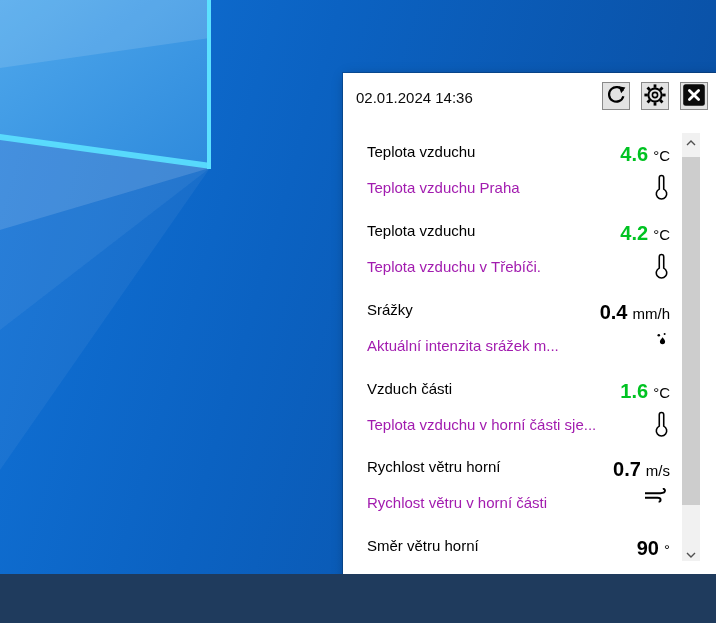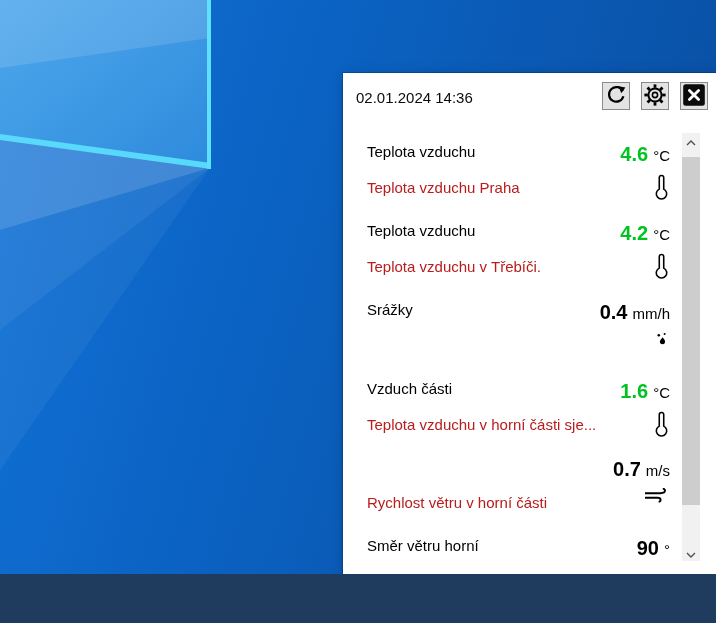--- a/index.html
+++ b/index.html
@@ -27,21 +27,21 @@
   .hdr-btn.refresh{left:259px;}
   .hdr-btn.settings{left:298px;}
   .hdr-btn.close{left:337px;}
   
   .rows{position:absolute;inset:0;}
   .row{position:absolute;left:24px;width:303px;height:79px;}
   .row-title{position:absolute;left:0;top:0;font-size:15px;font-weight:normal;color:#000;white-space:nowrap;}
   .row-value{position:absolute;right:0;top:0;display:flex;align-items:baseline;gap:5px;white-space:nowrap;}
   .row-value .num{font-size:20px;font-weight:bold;line-height:22px;}
   .row-value .unit{font-size:15px;color:#000;}
-  .row-sub{position:absolute;left:0;top:36px;font-size:15px;color:#b91c1c;white-space:nowrap;}
+  .row-sub{position:absolute;left:0;top:36px;font-size:15px;color:#a21caf;white-space:nowrap;}
   .row-icon{position:absolute;right:2px;top:30px;}
   
   .scrollbar{
     position:absolute;left:339px;top:60px;width:18px;height:428px;background:#f1f1f1;
   }
   .scroll-btn{position:absolute;left:0;width:18px;height:16px;background:#f1f1f1;border:0;
     display:flex;align-items:center;justify-content:center;padding:0;cursor:pointer;}
   .scroll-btn.up{top:0;}
   .scroll-btn.down{bottom:0;}
   .scroll-thumb{position:absolute;left:0;top:24px;width:18px;height:348px;background:#cdcdcd;}
@@ -140,40 +140,42 @@
             <path d="M4.6,4.6 A2.4,2.4 0 0 1 9.4,4.6 L9.4,16.8 A5.6,5.6 0 1 1 4.6,16.8 Z" fill="none" stroke="#000" stroke-width="1.7"></path>
           </svg></div>
   </div>
 
   <div class="row" style="top: 228px; text-align: center;">
     <div class="row-title">Srážky</div>
     <div class="row-value">
       <span class="num" style="color: rgb(0, 0, 0);">0.4</span>
       <span class="unit">mm/h</span>
     </div>
+    <div class="row-sub">Aktuální intenzita srážek m...</div>
     <div class="row-icon"><svg width="12" height="13" viewBox="0 0 12 13">
             <circle cx="2.8" cy="3.2" r="1.3" fill="#000"></circle>
             <circle cx="8.6" cy="2" r="1" fill="#000"></circle>
             <path d="M6.6,5.2 C8.3,7.3 9.1,8.3 9.1,9.6 A2.6,2.6 0 1 1 3.9,9.6 C3.9,8.3 4.9,7.3 6.6,5.2 Z" fill="#000"></path>
           </svg></div>
   </div>
 
   <div class="row" style="top: 307px;">
     <div class="row-title">Vzduch části</div>
     <div class="row-value">
       <span class="num" style="color: rgb(0, 195, 34);">1.6</span>
       <span class="unit">°C</span>
     </div>
     <div class="row-sub">Teplota vzduchu v horní části sje...</div>
     <div class="row-icon"><svg width="13" height="27" viewBox="0 0 14 28">
             <path d="M4.6,4.6 A2.4,2.4 0 0 1 9.4,4.6 L9.4,16.8 A5.6,5.6 0 1 1 4.6,16.8 Z" fill="none" stroke="#000" stroke-width="1.7"></path>
           </svg></div>
   </div>
 
   <div class="row" style="top: 385px;">
+    <div class="row-title">Rychlost větru horní</div>
     <div class="row-value">
       <span class="num" style="color: rgb(0, 0, 0);">0.7</span>
       <span class="unit">m/s</span>
     </div>
     <div class="row-sub">Rychlost větru v horní části</div>
     <div class="row-icon"><svg width="24" height="15" viewBox="0 0 24 15">
             <path d="M1,5.2 H16.5 C19.5,5.2 21,4 21,2.6 C21,1.4 20,0.6 18.8,0.8" fill="none" stroke="#000" stroke-width="1.9"></path>
             <path d="M1,9.8 H13.5 C15.6,9.8 16.6,10.8 16.6,12 C16.6,13.1 15.7,13.8 14.6,13.6" fill="none" stroke="#000" stroke-width="1.9"></path>
           </svg></div>
   </div>

